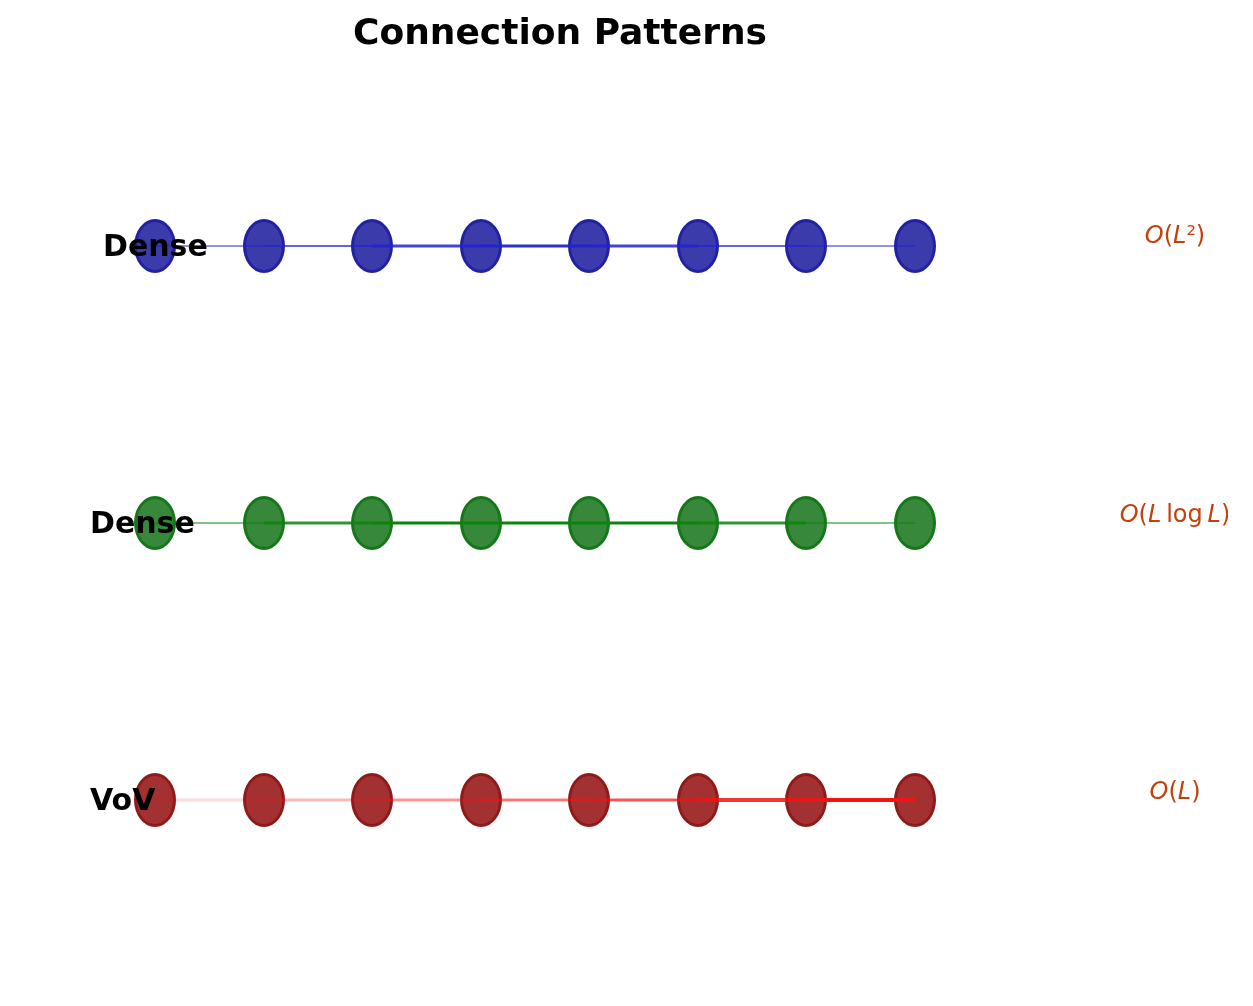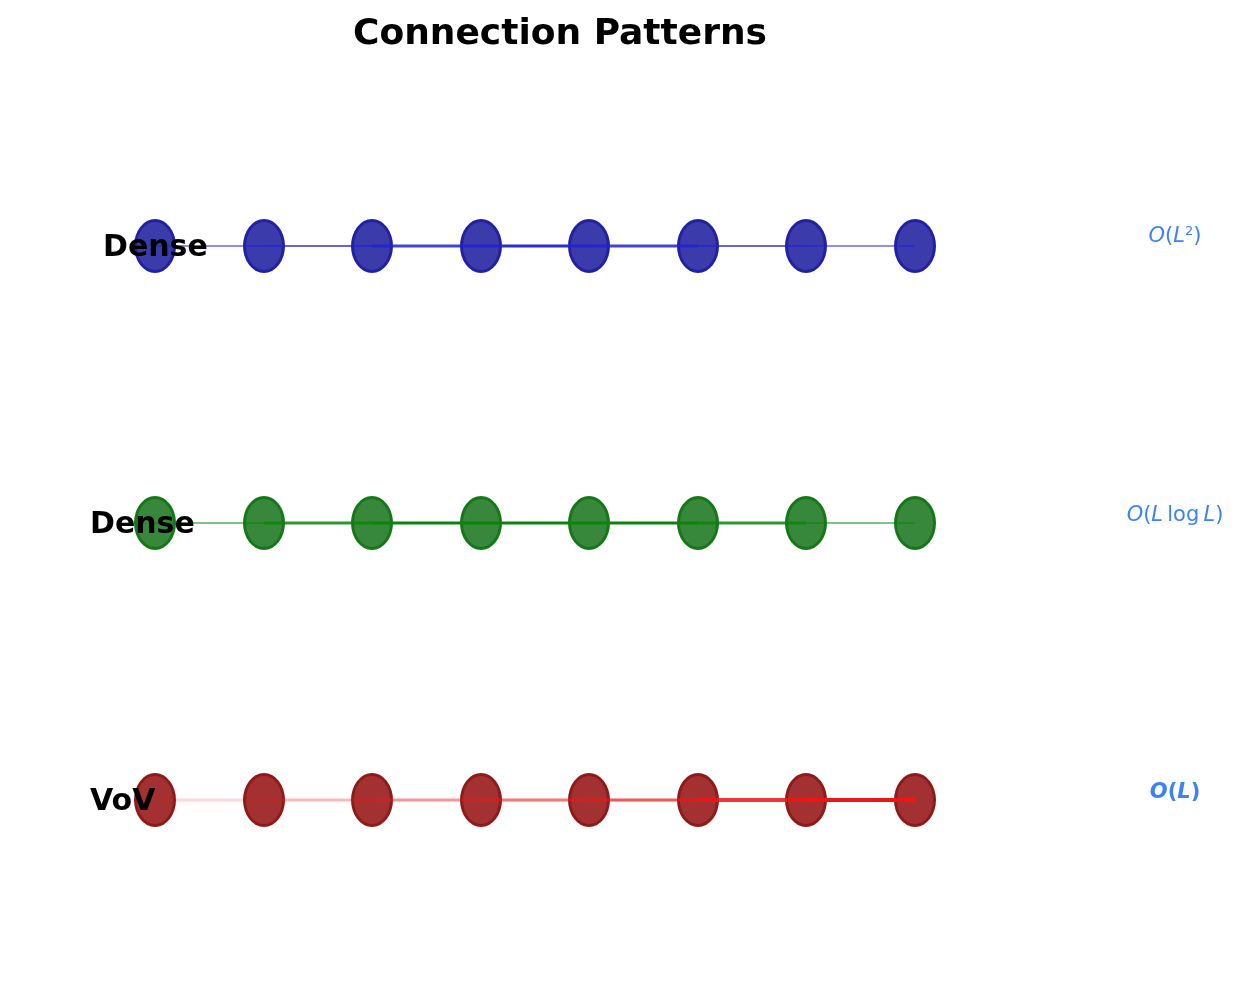--- a/index.html
+++ b/index.html
@@ -40,22 +40,22 @@
     z-index: 1;
   }
   .seg {
     position: absolute;
     transform: translateY(-50%);
     z-index: 2;
   }
   .complexity {
     position: absolute;
     transform: translate(-50%, -50%);
-    font-size: 21px;
-    color: #3b82f6;
+    font-size: 24px;
+    color: #c2410c;
     z-index: 2;
     white-space: nowrap;
   }
   .complexity .it { font-style: italic; }
   .complexity .sup {
     font-size: 62%;
     vertical-align: 0.55em;
   }
 </style>
 </head>
@@ -126,16 +126,16 @@
     <div class="segments">
           <div class="seg" style="left: 155px; width: 108.5px; top: 800px; height: 3px; background: rgb(240, 20, 20); opacity: 0.16;"></div>
           <div class="seg" style="left: 263.5px; width: 108.5px; top: 800px; height: 3px; background: rgb(240, 20, 20); opacity: 0.3;"></div>
           <div class="seg" style="left: 372px; width: 108.5px; top: 800px; height: 3px; background: rgb(240, 20, 20); opacity: 0.45;"></div>
           <div class="seg" style="left: 480.5px; width: 108.5px; top: 800px; height: 3px; background: rgb(240, 20, 20); opacity: 0.58;"></div>
           <div class="seg" style="left: 589px; width: 108.5px; top: 800px; height: 3px; background: rgb(240, 20, 20); opacity: 0.72;"></div>
           <div class="seg" style="left: 697.5px; width: 108.5px; top: 800px; height: 4px; background: rgb(240, 20, 20); opacity: 0.86;"></div>
           <div class="seg" style="left: 806px; width: 108.5px; top: 800px; height: 4px; background: rgb(240, 20, 20); opacity: 1;"></div>
         </div>
     <div class="row-label" style="left: 90px; top: 800px;">VoV</div>
-    <div class="complexity" style="left: 1175px; top: 791px; font-weight: bold;"><span class="it">O</span><span>(</span><span class="it">L</span><span>)</span></div>
+    <div class="complexity" style="left: 1175px; top: 791px;"><span class="it">O</span><span>(</span><span class="it">L</span><span>)</span></div>
   </div>
 </div>
 </div>
 
 </body></html>

